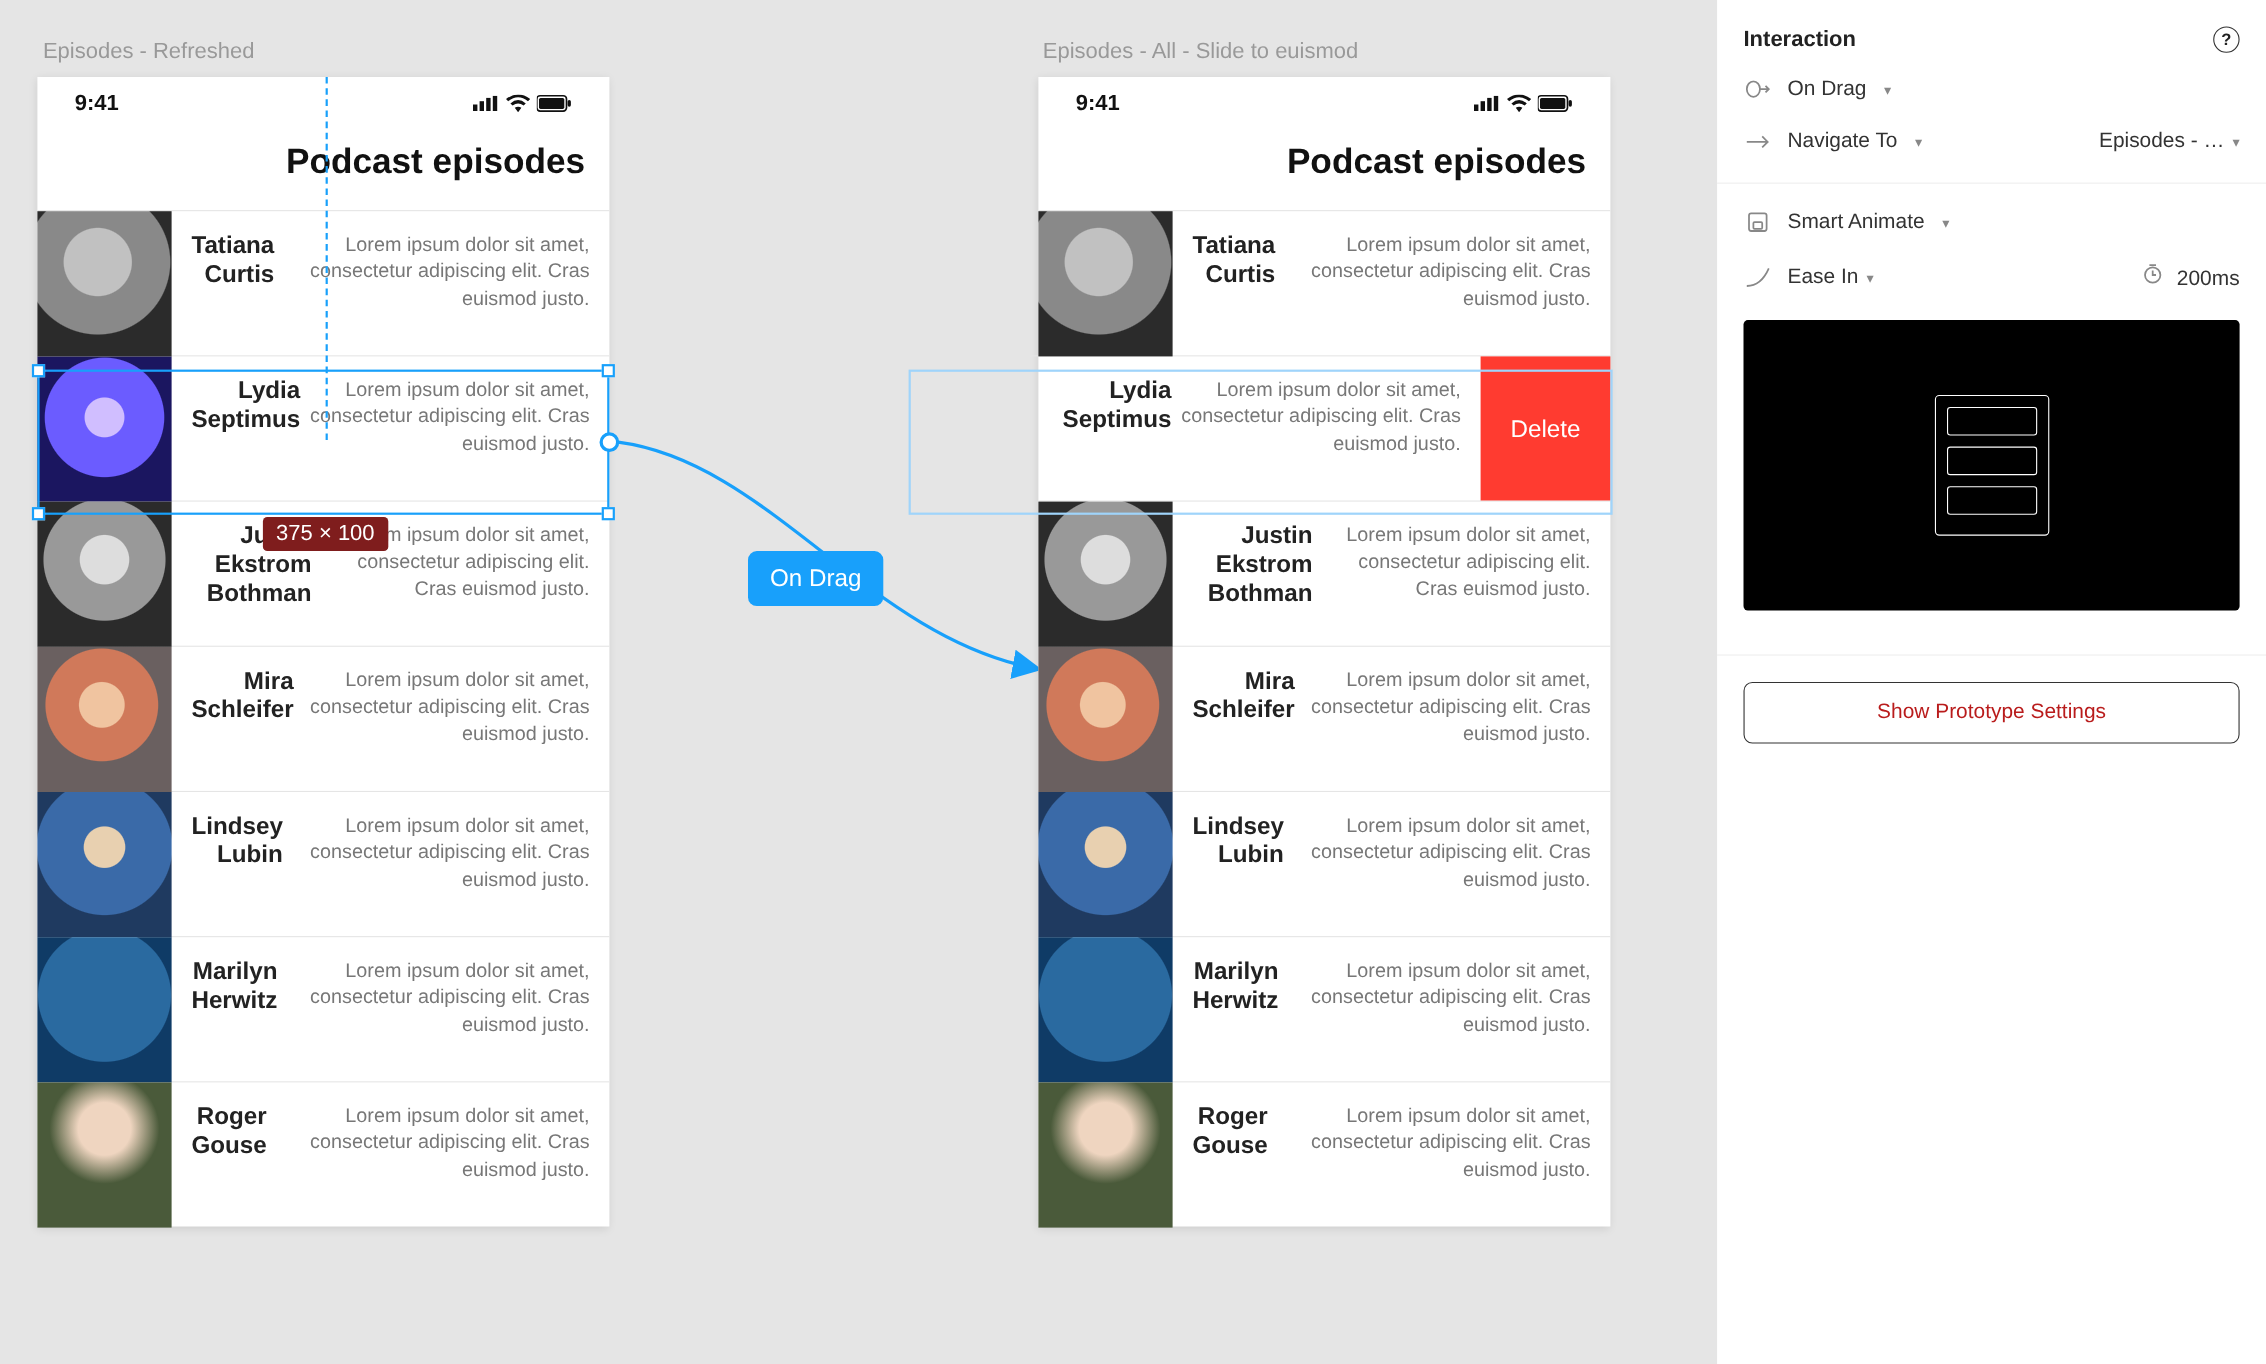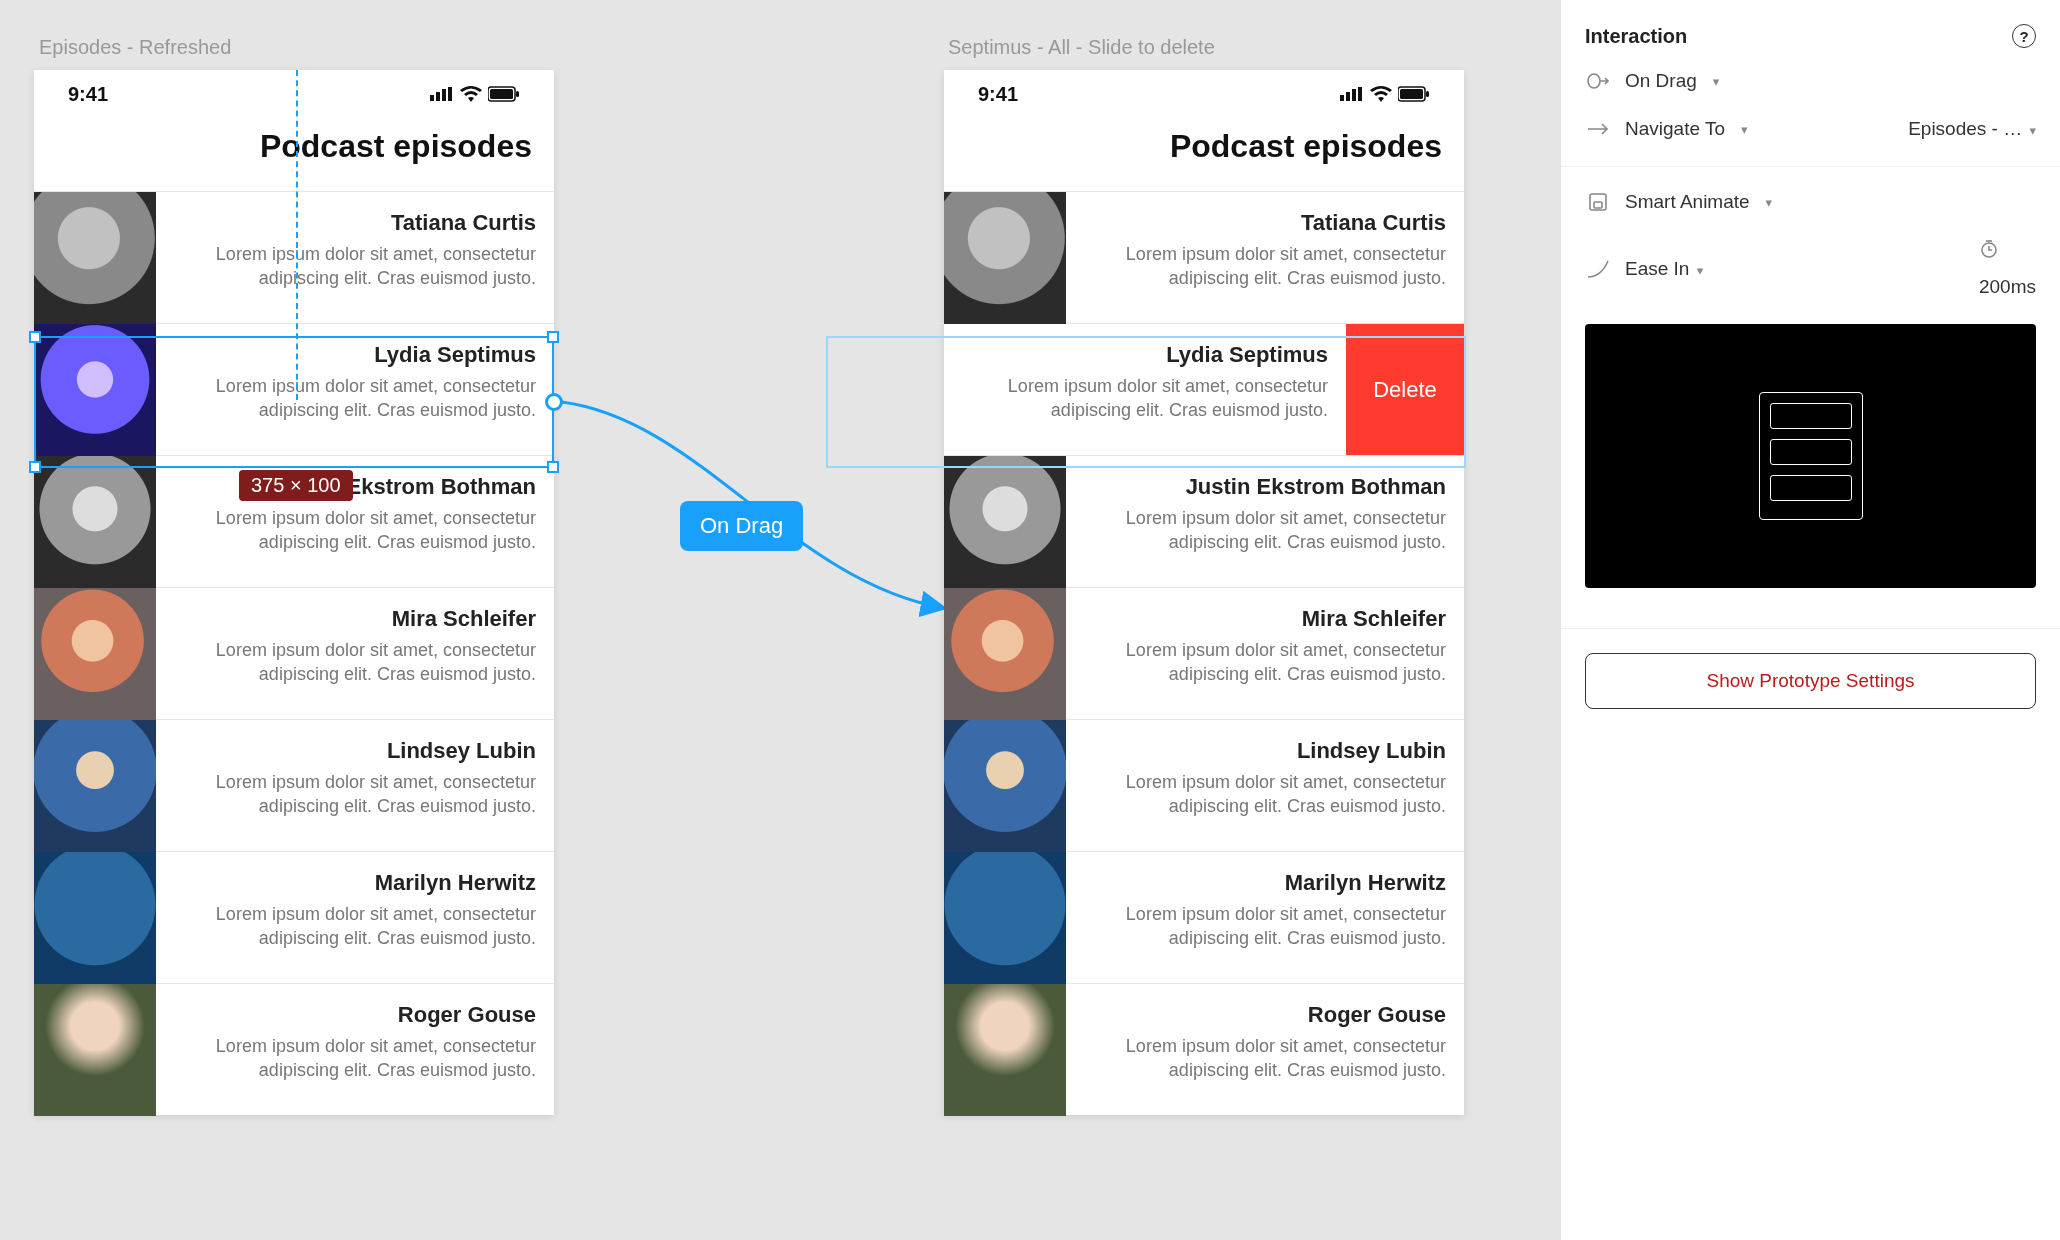--- a/index.html
+++ b/index.html
@@ -64,21 +64,20 @@
     width: 122px;
     height: 132px;
     flex: 0 0 122px;
     background-size: cover;
     background-position: center;
   }
   .row-body {
     flex: 1;
     padding: 18px 18px 0 18px;
     display: flex;
-    flex-direction: column;
   }
   .row-name { font-size: 22px; font-weight: 600; color:#222; margin-bottom:6px;}
   .row-desc { font-size: 18px; line-height: 1.35; color:#777; }
 
   .delete-chip {
     width: 118px;
     background: #ff3b30;
     color: #fff;
     display: flex;
     align-items: center;
@@ -327,21 +326,21 @@
     <defs>
       <marker id="arrow" viewBox="0 0 12 12" refX="10" refY="6" markerWidth="9" markerHeight="9" orient="auto-start-reverse">
         <path d="M0,0 L12,6 L0,12 Z" fill="#18a0fb"></path>
       </marker>
     </defs>
     <path d="M 562 402 C 700 420, 790 580, 943 608" stroke="#18a0fb" stroke-width="3" fill="none" marker-end="url(#arrow)"></path>
   </svg>
 
   <div class="trigger-badge" style="left:680px; top:501px;">On Drag</div>
 
-  <div class="frame-label" style="left:948px; top:36px;">Septimus - All - Slide to delete</div>
+  <div class="frame-label" style="left:948px; top:36px;">Episodes - All - Slide to euismod</div>
   <div class="phone-frame" style="left:944px; top:70px;">
     <div class="status-bar">
       <span class="status-time">9:41</span>
       <span class="status-icons">
         <svg width="24" height="14" viewBox="0 0 24 14">
             <rect x="0" y="8" width="4" height="6" fill="#111"></rect>
             <rect x="6" y="5" width="4" height="9" fill="#111"></rect>
             <rect x="12" y="2" width="4" height="12" fill="#111"></rect>
             <rect x="18" y="0" width="4" height="14" fill="#111"></rect>
           </svg>
@@ -462,21 +461,21 @@
   <div class="insp-row">
     <span class="icon">
       <svg width="22" height="18" viewBox="0 0 22 18" fill="none" stroke="#888" stroke-width="1.6">
           <path d="M1 17 Q 14 17 21 1"></path>
         </svg>
     </span>
     <span>
       <span>Ease In</span>
       <span class="chev">▾</span>
     </span>
-    <span class="push" style="display:flex;align-items:flex-start;gap:12px;flex-direction:column;">
+    <span class="push" style="display:flex;align-items:flex-end;gap:12px;">
       <span style="color:#888;">
         <svg width="20" height="20" viewBox="0 0 20 20" fill="none" stroke="#888" stroke-width="1.6">
             <circle cx="10" cy="11" r="7"></circle>
             <path d="M10 7 V11 H13"></path>
             <path d="M7 2 H13"></path>
           </svg>
       </span>
       <span>200ms</span>
     </span>
   </div>

